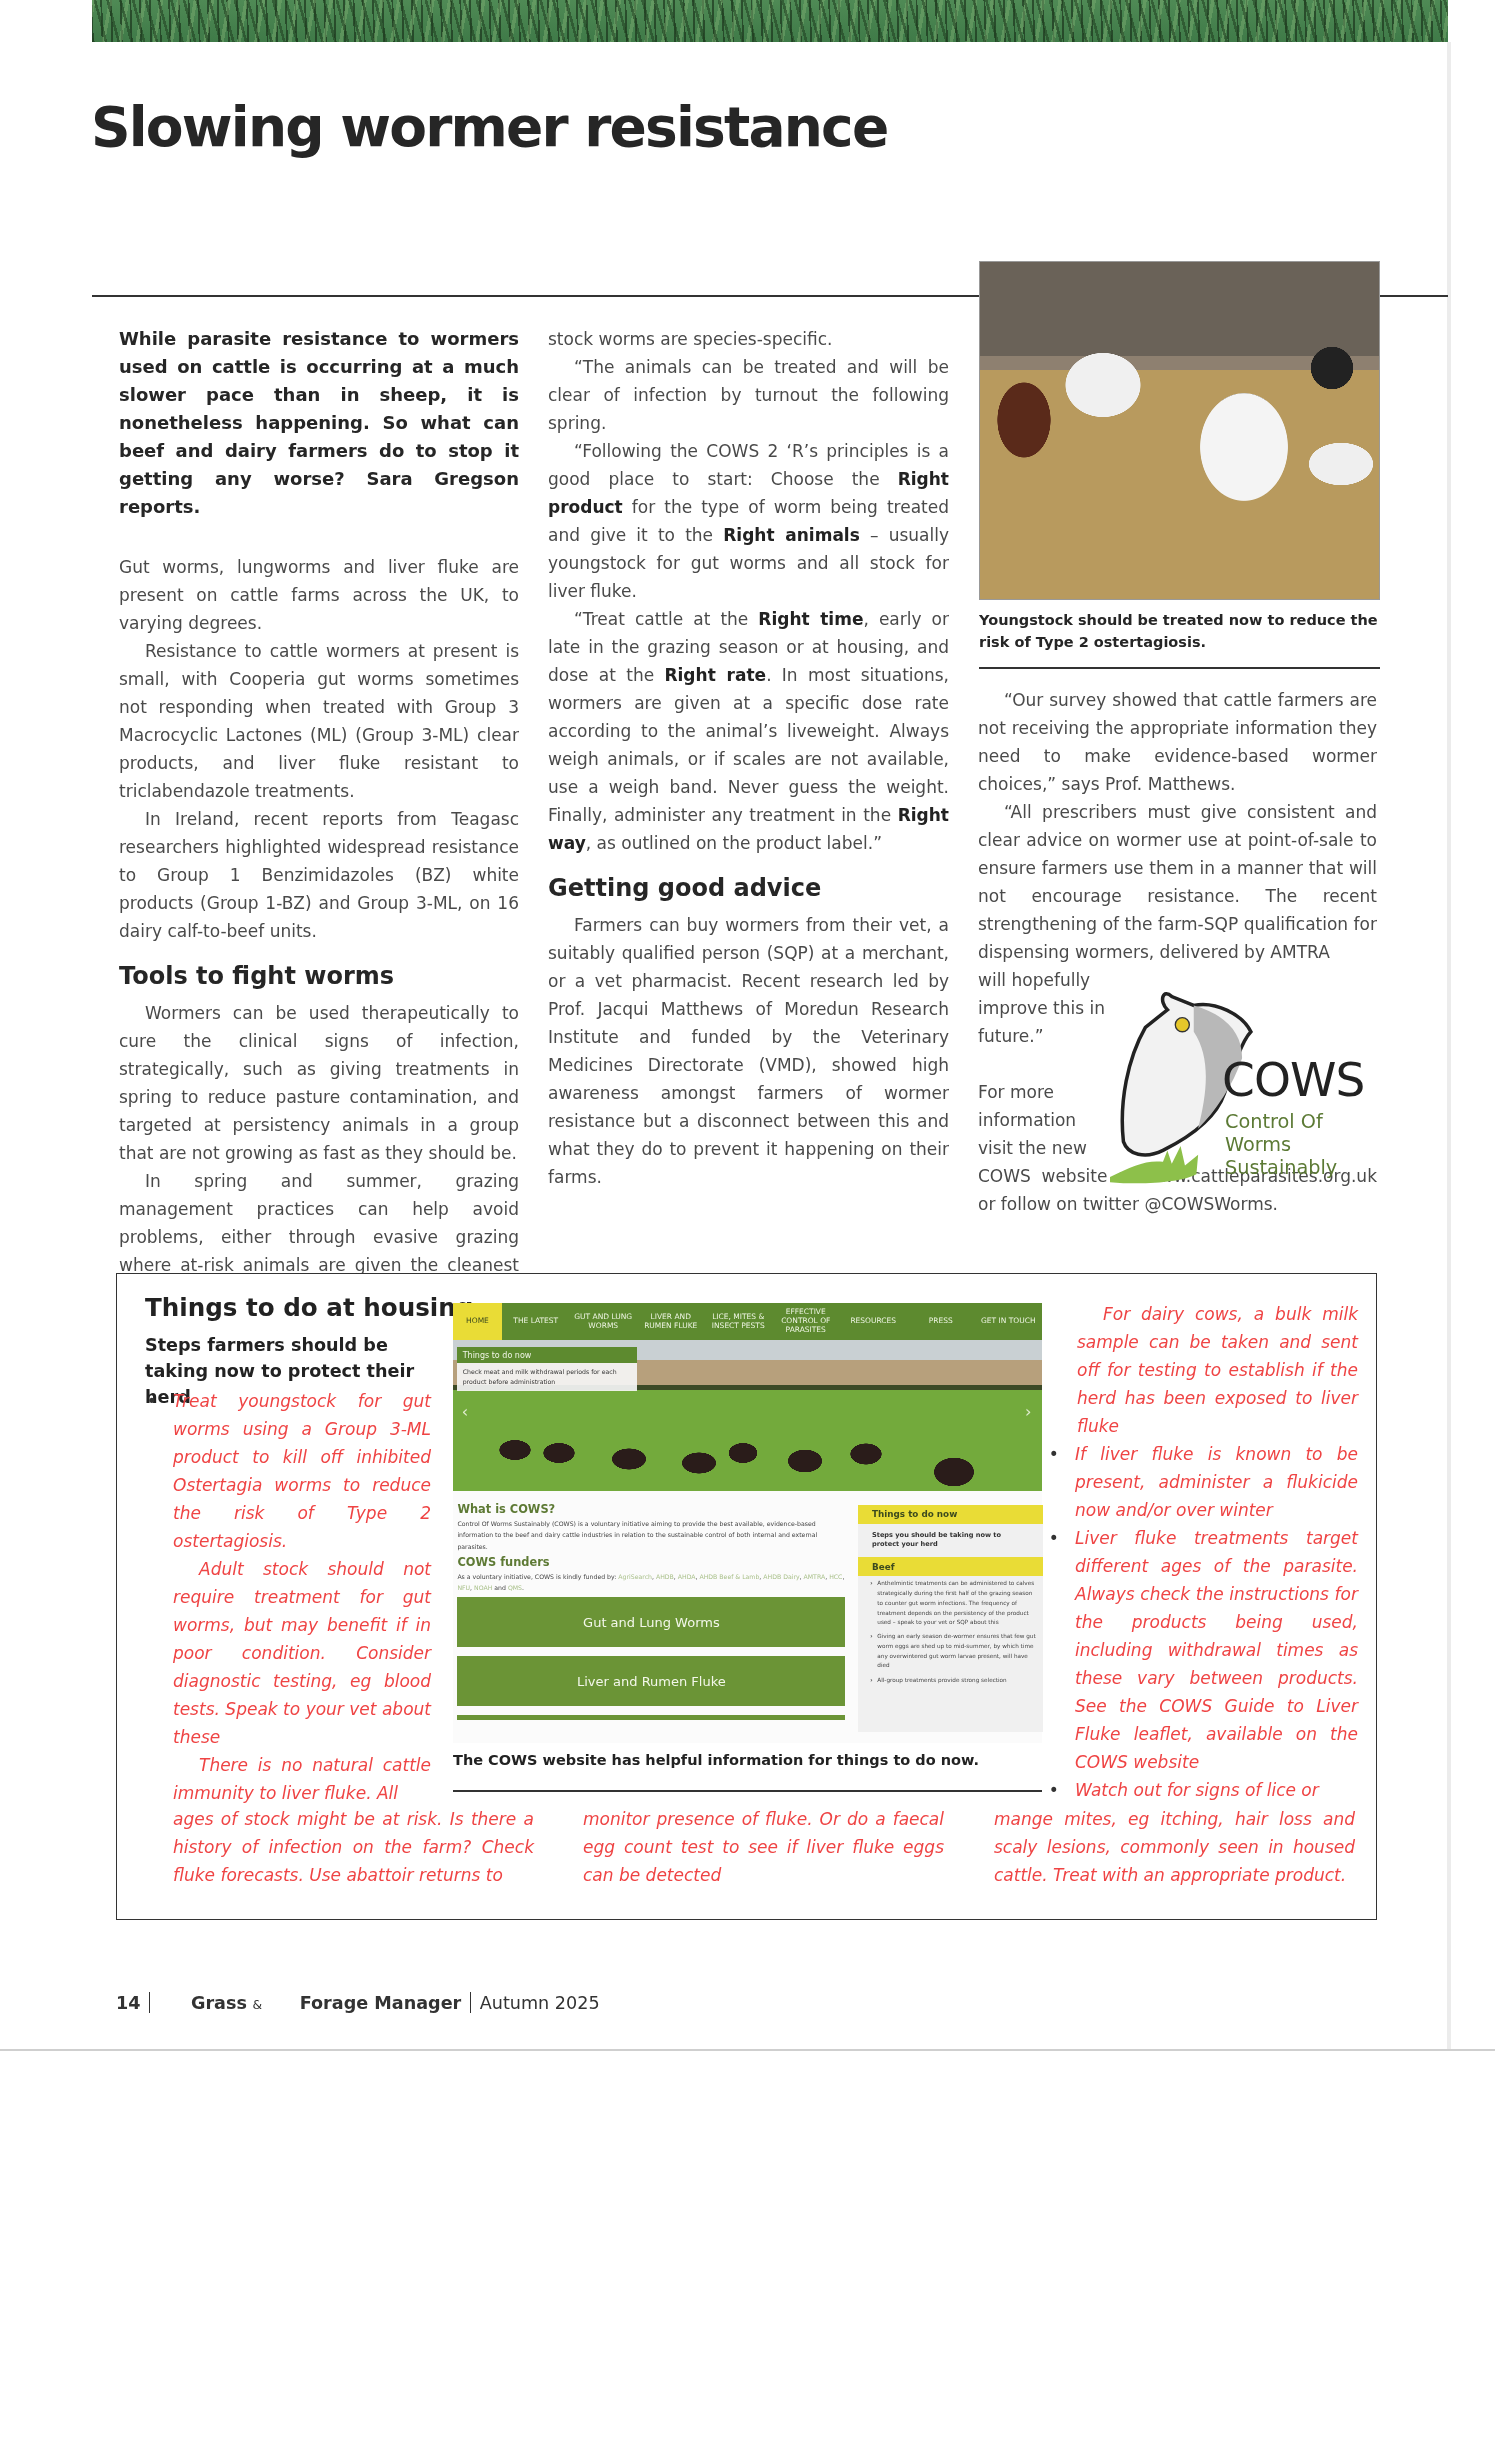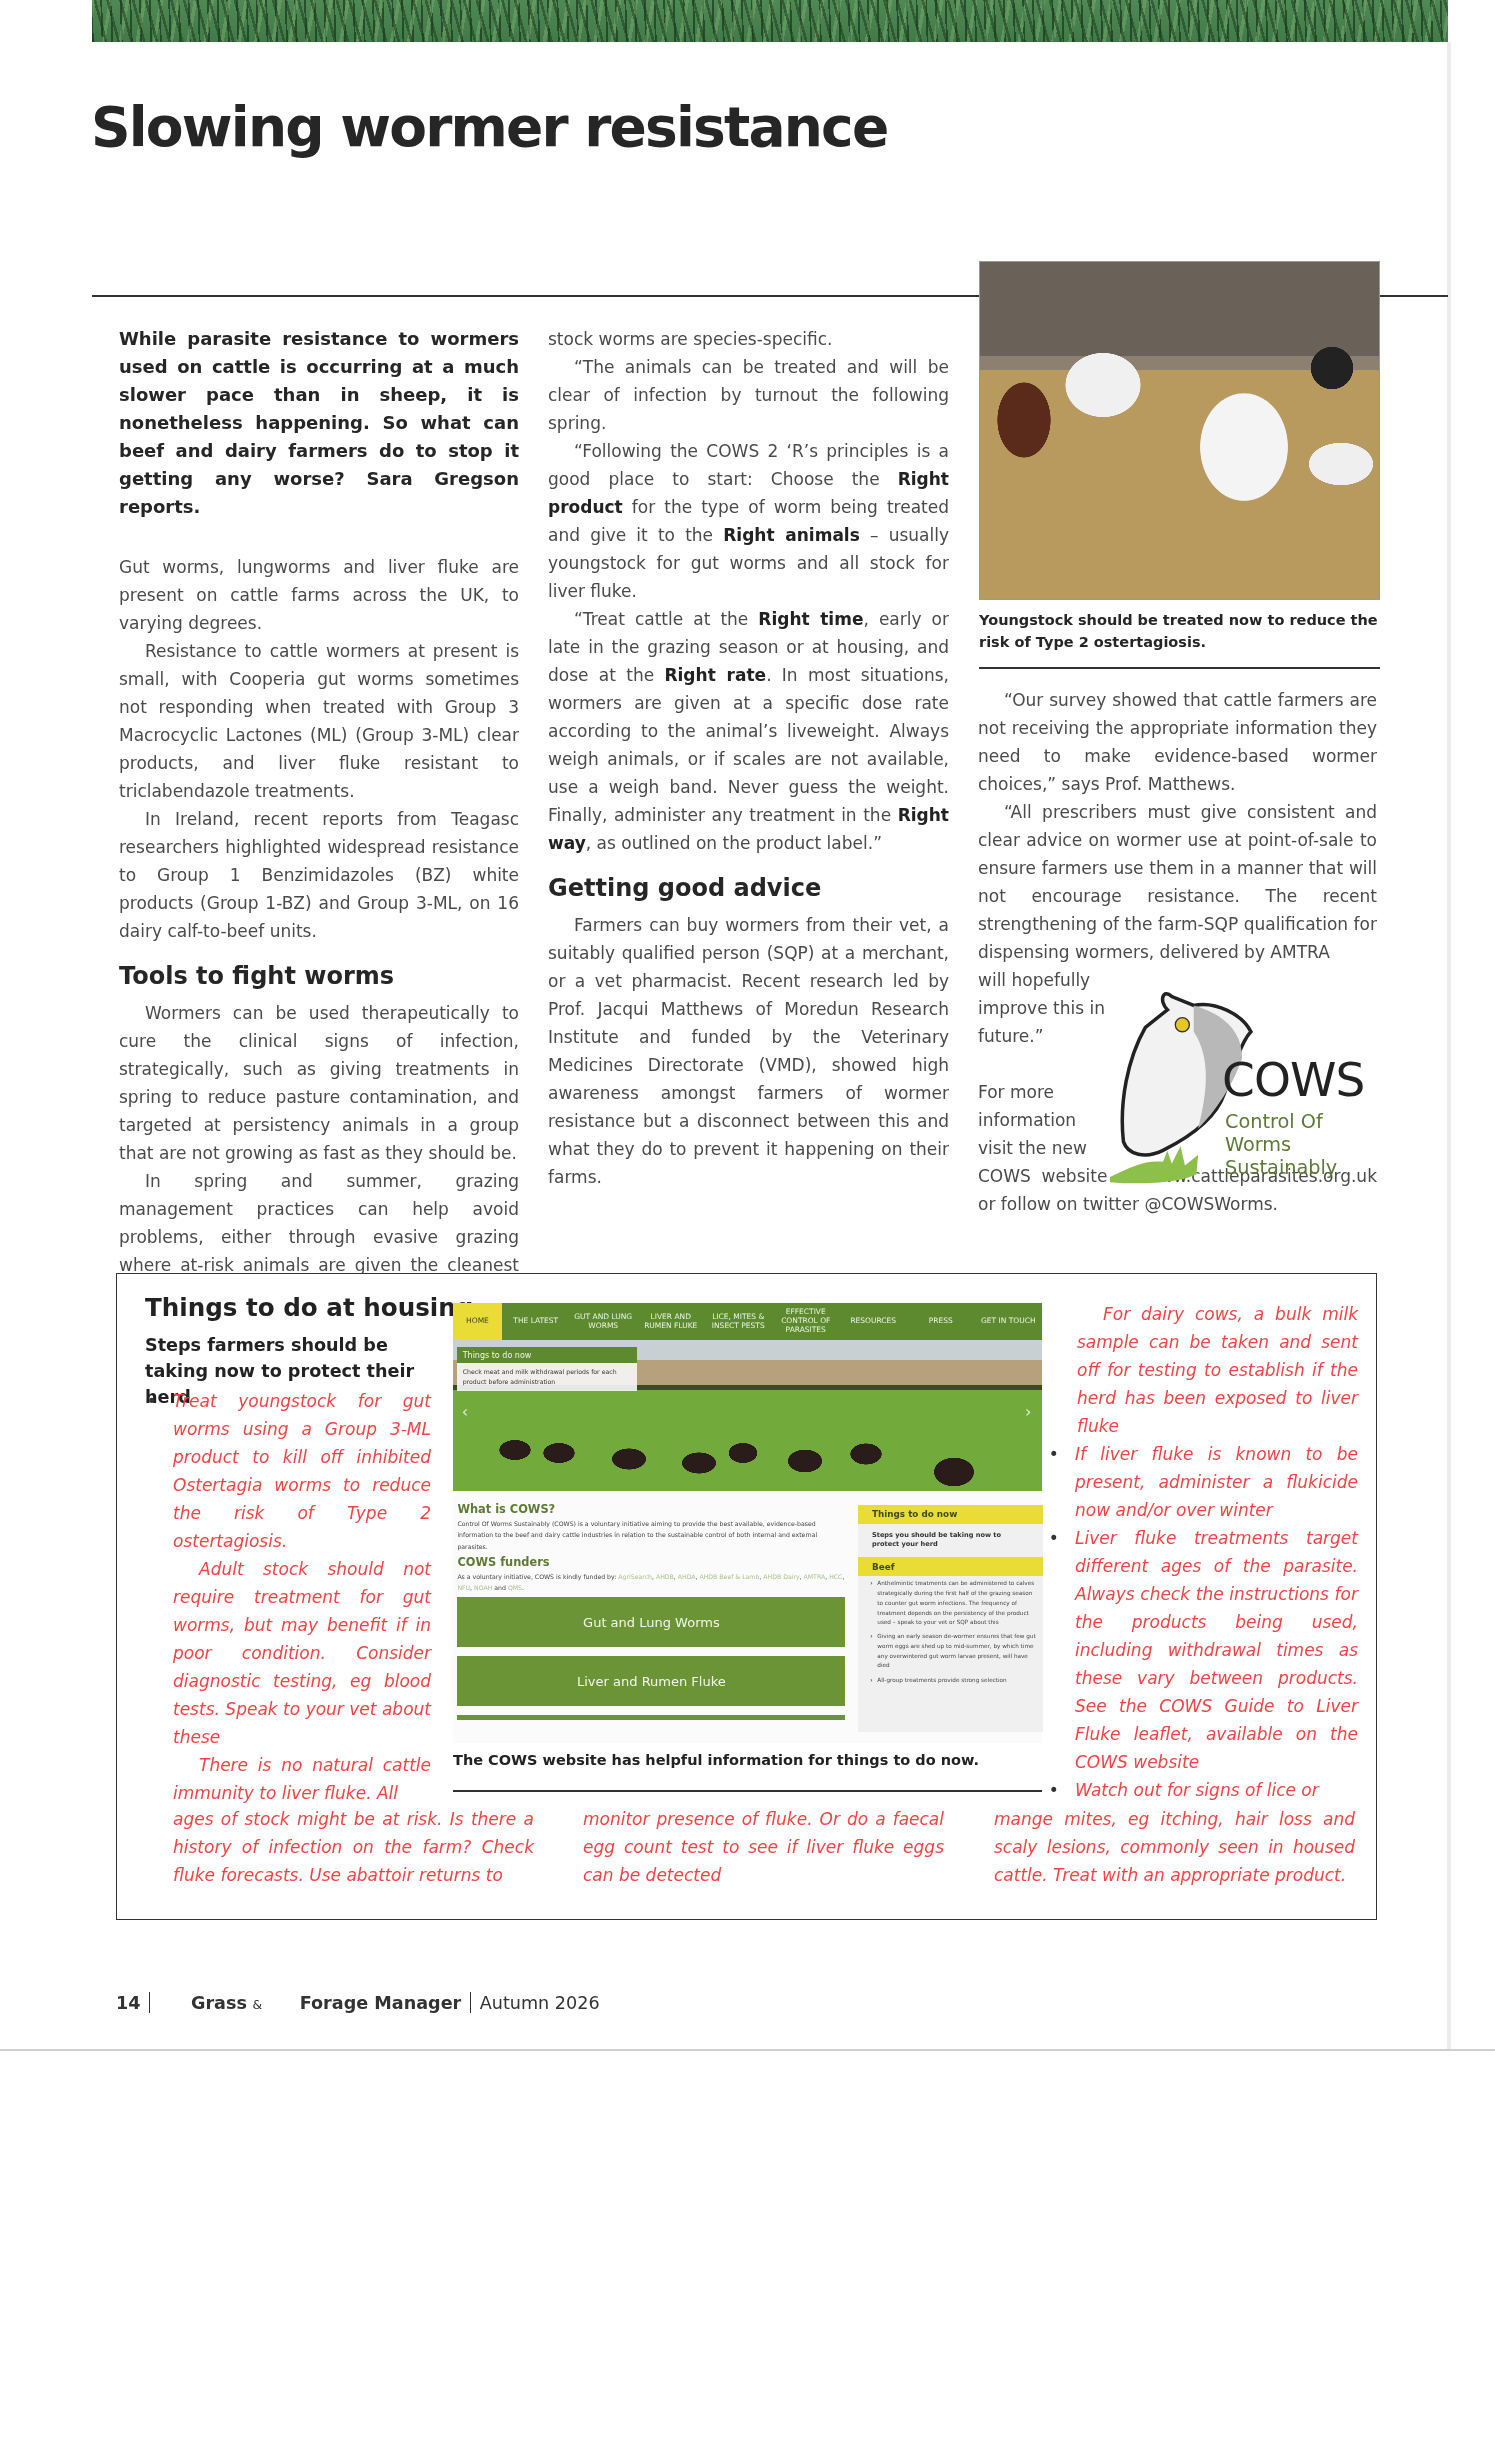--- a/index.html
+++ b/index.html
@@ -235,17 +235,17 @@
   </div>
 </div>
 <div class="site-caption">The COWS website has helpful information for things to do now.</div>
 <div class="rule-site"></div>
 
 <div class="footer">
   <span class="pn">14</span>
   <span class="sep"></span>
   <span class="mag"><b>Grass</b> <span class="amp">&amp;</span> <b>Forage Manager</b></span>
   <span class="sep"></span>
-  <span>Autumn 2026</span>
+  <span>Autumn 2025</span>
 </div>
 
 <div class="page-edge"></div>
 
 
 </body></html>

